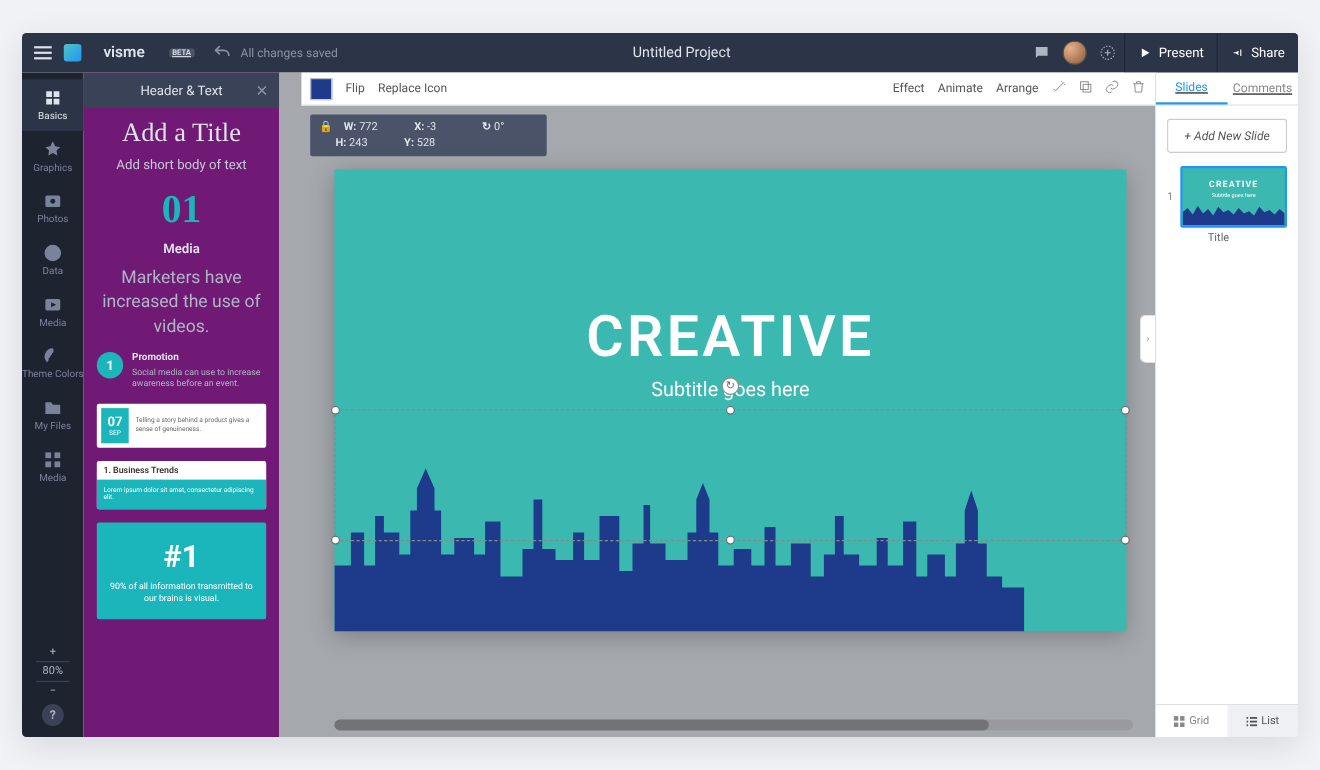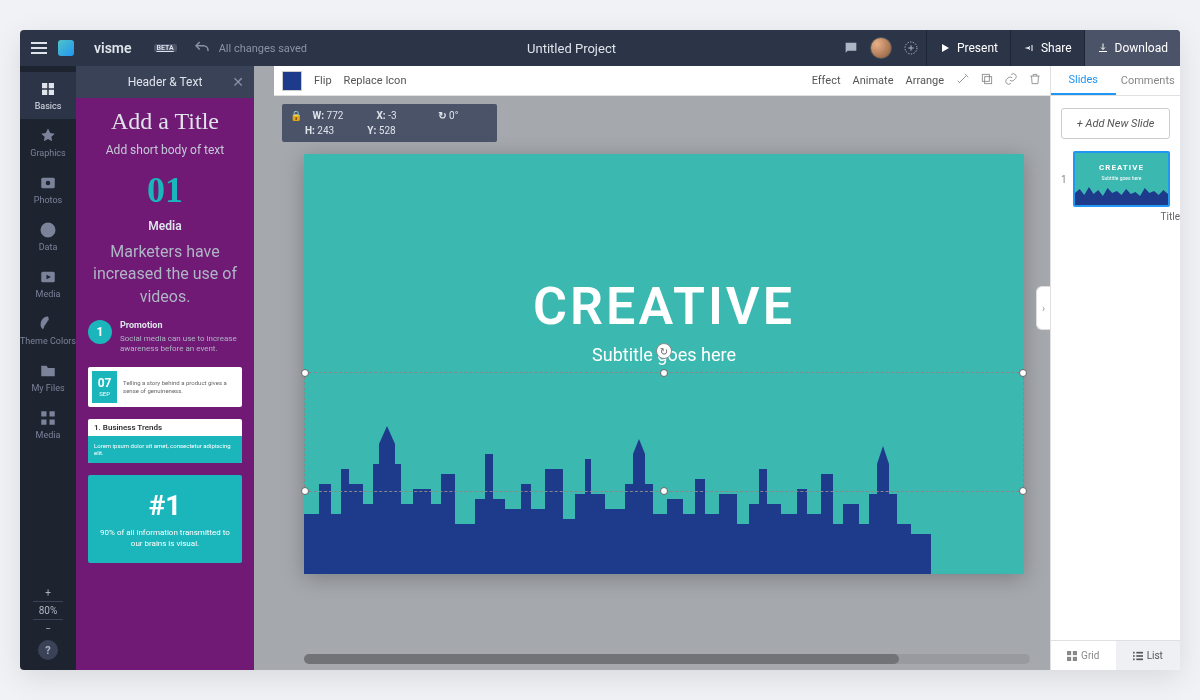--- a/index.html
+++ b/index.html
@@ -90,31 +90,31 @@
 .sh-bl { bottom:-4px; left:-4px;} .sh-br { bottom:-4px; right:-4px;}
 .sh-tm { top:-4px; left:50%; margin-left:-4px;}
 .sh-bm { bottom:-4px; left:50%; margin-left:-4px;}
 .rot-handle { position:absolute; top:-30px; left:50%; margin-left:-8px; width:16px; height:16px; border:1px solid #888; border-radius:50%; background:#fff; display:flex; align-items:center; justify-content:center;}
 .rot-handle:after { content:'↻'; font-size:10px; color:#666;}
 .hscroll { position:absolute; bottom:6px; left:30px; right:20px; height:10px; background:rgba(0,0,0,.08); border-radius:5px;}
 .hscroll-thumb { position:absolute; left:0; width:82%; height:100%; background:rgba(0,0,0,.25); border-radius:5px;}
 
 
 .rpanel { width:130px; background:#fff; border-left:1px solid #e0e0e0; display:flex; flex-direction:column;}
-.rtabs { height:30px; display:flex; border-bottom:1px solid #e0e0e0; font-size:11px;}
+.rtabs { height:30px; display:flex; border-bottom:1px solid #e0e0e0; font-size:11px;text-decoration:underline;}
 .rtab { flex:1; display:flex; align-items:center; justify-content:center; cursor:pointer; color:#888;}
 .rtab.active { color:#2196f3; border-bottom:2px solid #2196f3;}
 .addslide { margin:12px 10px; padding:8px; border:1px solid #ccc; border-radius:3px; font-size:11px; text-align:center; cursor:pointer; color:#555;font-style:italic;}
 .thumb-wrap { padding:0 10px; display:flex; gap:4px; align-items:center;}
 .thumb-num { font-size:10px; color:#888; width:8px;}
 .thumb { flex:1; height:56px; background:#3bb8b0; border:2px solid #2196f3; border-radius:2px; position:relative; overflow:hidden; cursor:pointer;}
 .thumb-title { position:absolute; top:10px; left:0; right:0; text-align:center; color:#fff; font-size:8px; font-weight:bold; letter-spacing:1px;}
 .thumb-sub { position:absolute; top:22px; left:0; right:0; text-align:center; color:#fff; font-size:5px;}
 .thumb-sky { position:absolute; bottom:0; left:0; right:0; height:20px; background:#1e3a8a; clip-path:polygon(0 40%,5% 20%,10% 50%,15% 10%,20% 45%,25% 25%,30% 55%,35% 15%,40% 40%,45% 30%,50% 50%,55% 20%,60% 45%,65% 35%,70% 55%,75% 15%,80% 40%,85% 30%,90% 50%,95% 25%,100% 45%,100% 100%,0 100%);}
-.thumb-label { text-align:right; font-size:10px; color:#666; margin-top:4px;}
+.thumb-label { text-align:left; font-size:10px; color:#666; margin-top:4px;margin-left:47px;}
 .rpanel-spacer { flex:1;}
 .view-toggle { height:30px; border-top:1px solid #e0e0e0; display:flex; font-size:10px;}
 .vbtn { flex:1; display:flex; align-items:center; justify-content:center; gap:4px; cursor:pointer; color:#888;}
 .vbtn.active { background:#eef0f3; color:#555;}
 .vbtn svg { width:10px; height:10px; fill:currentColor;}
 
 
 .collapse-tab { position:absolute; right:0; top:190px; width:14px; height:44px; background:#fff; border:1px solid #ddd; border-right:none; border-radius:6px 0 0 6px; display:flex; align-items:center; justify-content:center; cursor:pointer; color:#999; font-size:10px;}
 .canvas-wrap { position:relative; }
 </style>
@@ -157,26 +157,20 @@
           <svg viewBox="0 0 24 24">
             <path d="M6 4l14 8-14 8V4z"></path>
           </svg>
           <span>Present</span>
         </div>
       <div class="tr-btn share">
           <svg viewBox="0 0 24 24">
             <path d="M14 9l-5 3 5 3M5 12h9M18 6v12" stroke="#fff" stroke-width="2" fill="none"></path>
           </svg>
           <span>Share</span>
-        </div>
-      <div class="tr-btn download">
-          <svg viewBox="0 0 24 24">
-            <path d="M12 3v12m0 0l-4-4m4 4l4-4M4 19h16" stroke="#fff" stroke-width="2" fill="none"></path>
-          </svg>
-          <span>Download</span>
         </div>
     </div>
   </div>
 
   <div class="mainrow">
 
     <div class="rail">
       <div class="rail-item active">
           <svg viewBox="0 0 24 24">
             <path d="M4 4h7v7H4zM13 4h7v7h-7zM4 13h7v7H4zM13 13h7v7h-7z"></path>

